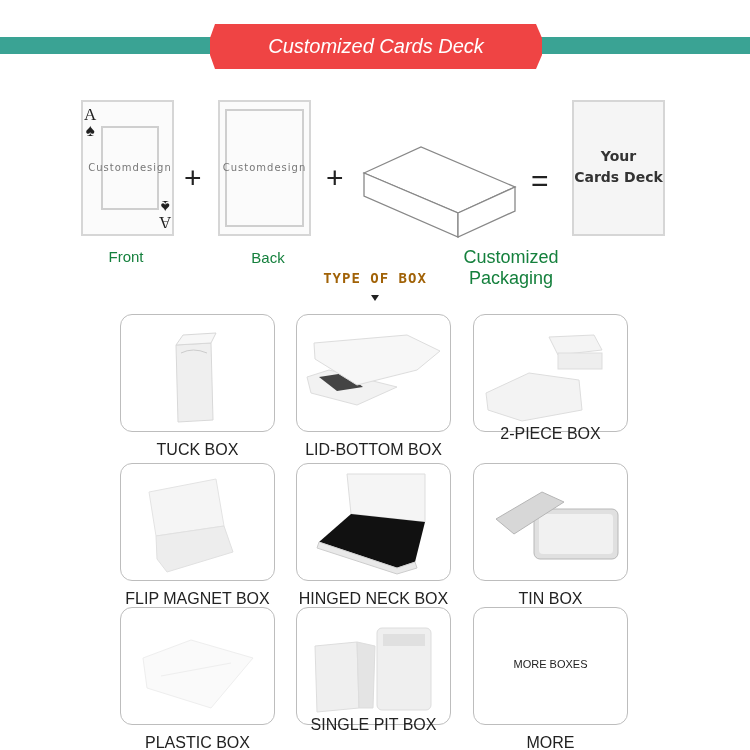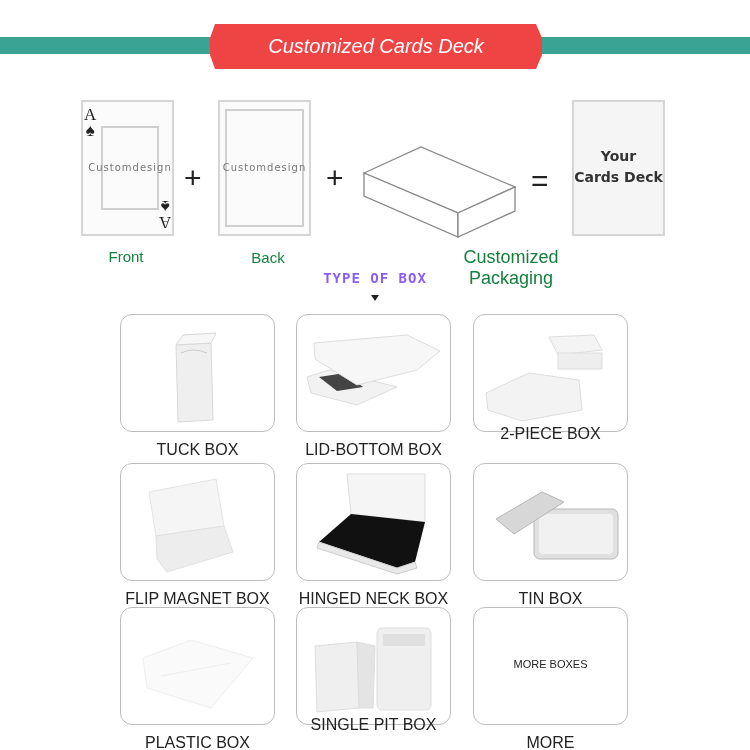--- a/index.html
+++ b/index.html
@@ -9,21 +9,21 @@
     clip-path:polygon(5px 0,326px 0,332px 14px,332px 31px,326px 45px,5px 45px,0 31px,0 14px);
     display:flex;align-items:center;justify-content:center;}
   .banner-title{color:#fff;font-style:italic;font-size:20px;letter-spacing:0px;}
   .card{position:absolute;border:2px solid #d6d6d6;background:#fbfbfb;box-sizing:border-box;}
   .inner{position:absolute;border:2px solid #cfcfcf;box-sizing:border-box;display:flex;flex-direction:row;align-items:center;justify-content:center;}
   .custom-text{font-family:"DejaVu Sans",sans-serif;color:#777;font-size:10px;letter-spacing:1px;line-height:16px;text-align:center;}
   .op{position:absolute;font-size:30px;color:#222;font-weight:300;line-height:30px;}
   .lbl{position:absolute;font-size:15px;color:#15803d;text-align:center;}
   .ace{position:absolute;font-family:"Liberation Serif",serif;font-size:17px;color:#222;line-height:16px;text-align:center;}
   .result-text{font-family:"DejaVu Sans",sans-serif;font-weight:bold;font-size:14px;color:#333;text-align:center;line-height:21px;}
-  .type-title{position:absolute;left:0;width:750px;top:270px;text-align:center;font-family:"DejaVu Sans Mono",monospace;font-weight:bold;font-size:14px;color:#8b5cf6;letter-spacing:1px;}
+  .type-title{position:absolute;left:0;width:750px;top:270px;text-align:center;font-family:"DejaVu Sans Mono",monospace;font-weight:bold;font-size:14px;color:#a16207;letter-spacing:1px;}
   .arrow{position:absolute;left:371px;top:295px;width:0;height:0;border-left:4px solid transparent;border-right:4px solid transparent;border-top:6px solid #222;}
   .tile{position:absolute;width:155px;height:118px;border:1.5px solid #bdbdbd;border-radius:12px;box-sizing:border-box;background:#fff;overflow:hidden;}
   .tile-label{position:absolute;width:175px;text-align:center;font-size:16px;color:#222;}
   .more-text{position:absolute;left:0;right:0;top:50px;text-align:center;font-size:11px;color:#222;}
   svg{display:block;}
 </style>
 </head>
 <body>
 
 <div class="banner-line"></div>

